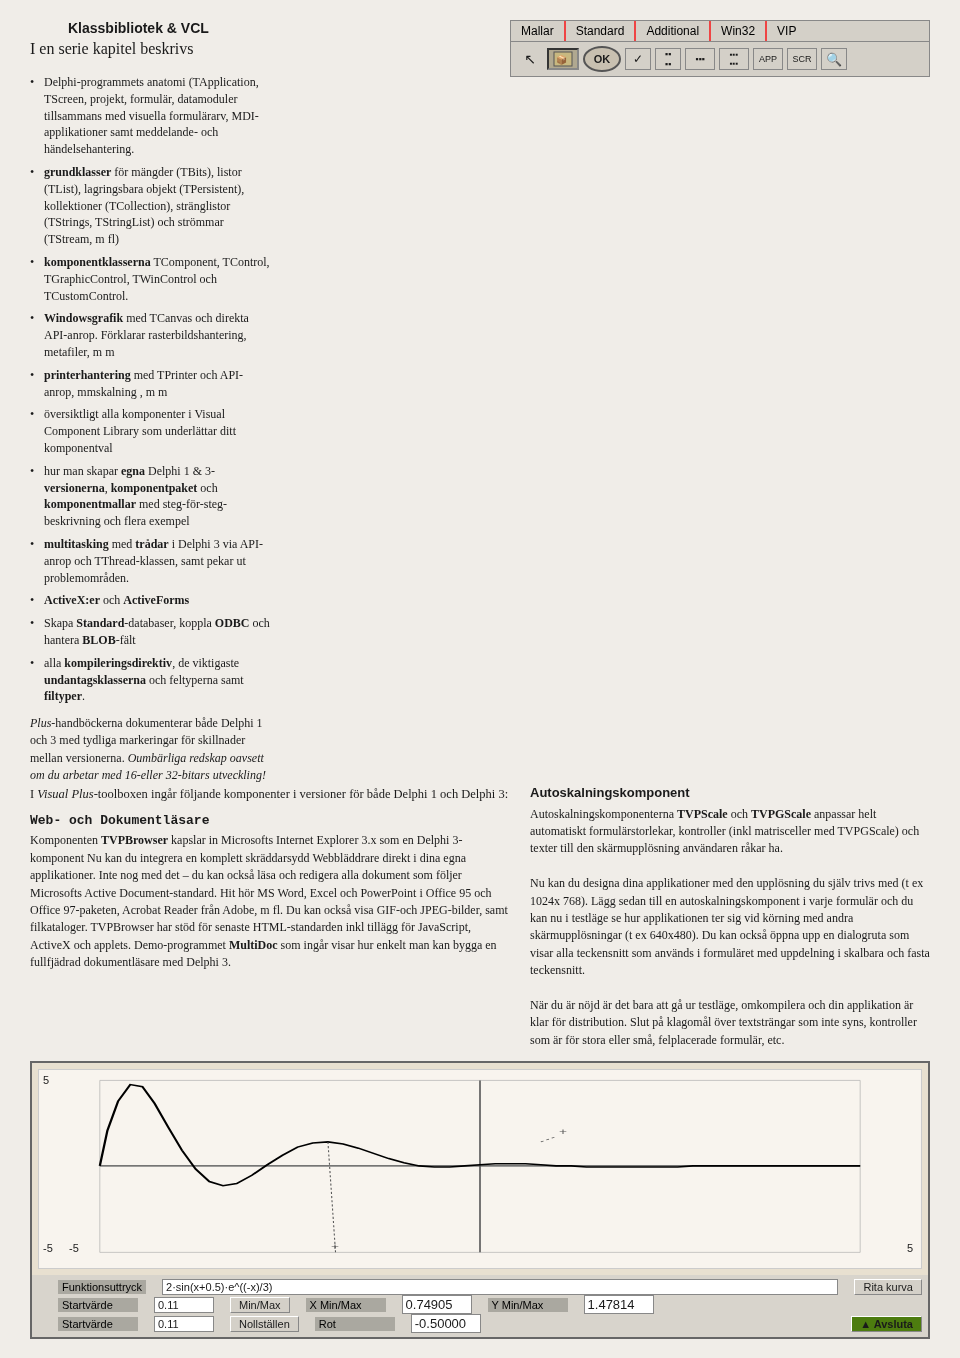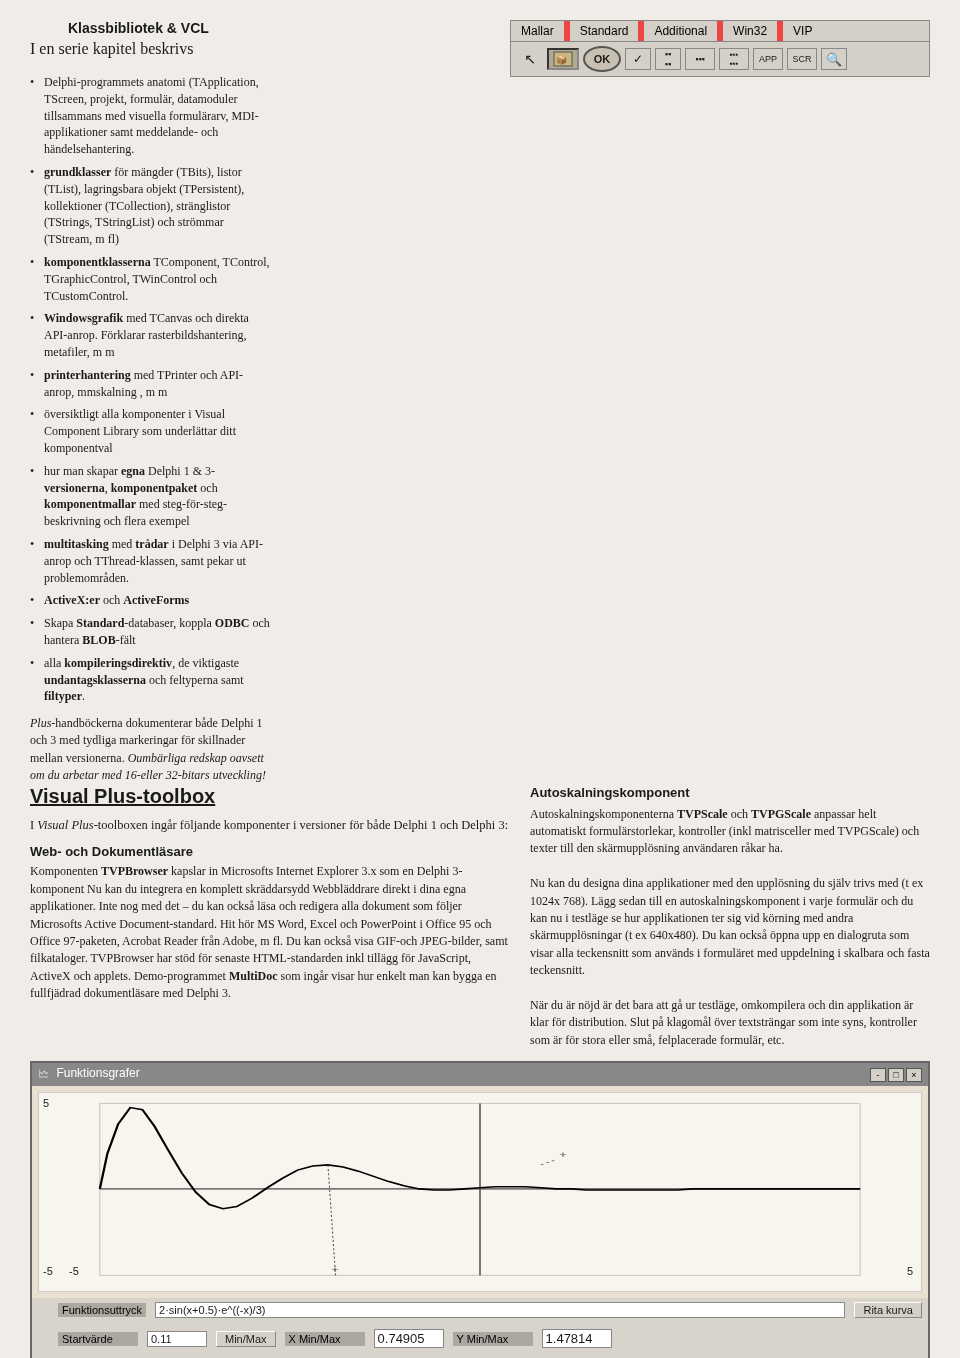--- a/index.html
+++ b/index.html
@@ -26,21 +26,21 @@
     }
     .tab-row {
       display: flex;
       border-bottom: 1px solid #888;
       background: #d4d0c8;
     }
     .tab-item {
       padding: 3px 10px;
       font-size: 12px;
       font-family: Arial, sans-serif;
-      border-right: 6px solid #ef4444;
+      border-right: 2px solid #ef4444;
       cursor: pointer;
       background: #d4d0c8;
       color: #000;
     }
     .tab-item:last-child { border-right: none; }
     .icon-row {
       display: flex;
       align-items: center;
       padding: 4px 6px;
       gap: 4px;
@@ -131,21 +131,21 @@
       margin-bottom: 8px;
     }
     .intro-text {
       font-size: 12.5px;
       line-height: 1.5;
       margin-bottom: 10px;
     }
     .subsection-title {
       font-size: 13px;
       font-weight: bold;
-      font-family: Liberation Sans, sans-serif;
+      font-family: Liberation Mono, monospace;
       margin-bottom: 4px;
     }
     .body-text {
       font-size: 12px;
       line-height: 1.45;
     }
     .autoscal-title {
       font-size: 13px;
       font-weight: bold;
       font-family: Arial, sans-serif;
@@ -227,22 +227,22 @@
     }
 
     
     .graph-controls {
       padding: 4px 6px;
       background: #d8d4cc;
     }
     .ctrl-row {
       display: flex;
       align-items: center;
-      margin-bottom: 11px;
-      gap: 9px;
+      margin-bottom: 0;
+      gap: 16px;
       padding-left: 20px;
     }
     .ctrl-label {
       font-size: 11px;
       font-family: Arial, sans-serif;
       background: #aaa8a0;
       padding: 1px 4px;
       min-width: 80px;
       color: #000;
     }
@@ -348,21 +348,20 @@
     </ul>
     <p style="margin-top:10px;font-size:12px;line-height:1.45;">
       <span class="italic">Plus</span>-handböckerna dokumenterar både Delphi 1 och 3 med tydliga markeringar för skillnader mellan versionerna. <span class="italic">Oumbärliga redskap oavsett om du arbetar med 16-eller 32-bitars utveckling!</span>
     </p>
   </div>
 </div>
 
 <div class="main-content">
 
   <div class="middle-col">
-    <div class="section-title">Visual Plus-toolbox</div>
     <p class="intro-text">
       I <span class="italic">Visual Plus</span>-toolboxen ingår följande komponenter i versioner för både Delphi 1 och Delphi 3:
     </p>
     <div class="subsection-title">Web- och Dokumentläsare</div>
     <p class="body-text">
       Komponenten <strong>TVPBrowser</strong> kapslar in Microsofts Internet Explorer 3.x som en Delphi 3-komponent Nu kan du integrera en komplett skräddarsydd Webbläddrare direkt i dina egna applikationer. Inte nog med det – du kan också läsa och redigera alla dokument som följer Microsofts Active Document-standard. Hit hör MS Word, Excel och PowerPoint i Office 95 och Office 97-paketen, Acrobat Reader från Adobe, m fl. Du kan också visa GIF-och JPEG-bilder, samt filkataloger. TVPBrowser har stöd för senaste HTML-standarden inkl tillägg för JavaScript, ActiveX och applets. Demo-programmet <strong>MultiDoc</strong> som ingår visar hur enkelt man kan bygga en fullfjädrad dokumentläsare med Delphi 3.
     </p>
   </div>
 
   <div class="right-col">
@@ -370,31 +369,20 @@
     <p class="body-text">
       Autoskalningskomponenterna <strong>TVPScale</strong> och <strong>TVPGScale</strong> anpassar helt automatiskt formulärstorlekar, kontroller (inkl matrisceller med TVPGScale) och texter till den skärmupplösning användaren råkar ha.<br><br>
       Nu kan du designa dina applikationer med den upplösning du själv trivs med (t ex 1024x 768). Lägg sedan till en autoskalningskomponent i varje formulär och du kan nu i testläge se hur applikationen ter sig vid körning med andra skärmupplösningar (t ex 640x480). Du kan också öppna upp en dialogruta som visar alla teckensnitt som används i formuläret med uppdelning i skalbara och fasta teckensnitt.<br><br>
       När du är nöjd är det bara att gå ur testläge, omkompilera och din applikation är klar för distribution. Slut på klagomål över textsträngar som inte syns, kontroller som är för stora eller små, felplacerade formulär, etc.
     </p>
   </div>
 </div>
 
 <div style="margin-top:12px;">
   <div class="graph-window">
-    <div class="graph-titlebar">
-      <span>
-        <span style="font-size:11px;margin-right:4px;">🗠</span>
-        <span>Funktionsgrafer</span>
-      </span>
-      <div class="graph-titlebar-btns">
-        <div class="titlebar-btn">-</div>
-        <div class="titlebar-btn">□</div>
-        <div class="titlebar-btn">×</div>
-      </div>
-    </div>
 
     <div class="graph-area">
       <span class="graph-label-y-top">5</span>
       <span class="graph-label-y-bottom">-5</span>
       <span class="graph-label-x-left">-5</span>
       <span class="graph-label-x-right">5</span>
 
       <svg class="graph-svg" viewBox="0 0 580 190" preserveAspectRatio="none">
 
         <line x1="40" y1="10" x2="40" y2="175" stroke="#aaa" stroke-width="0.5"></line>

